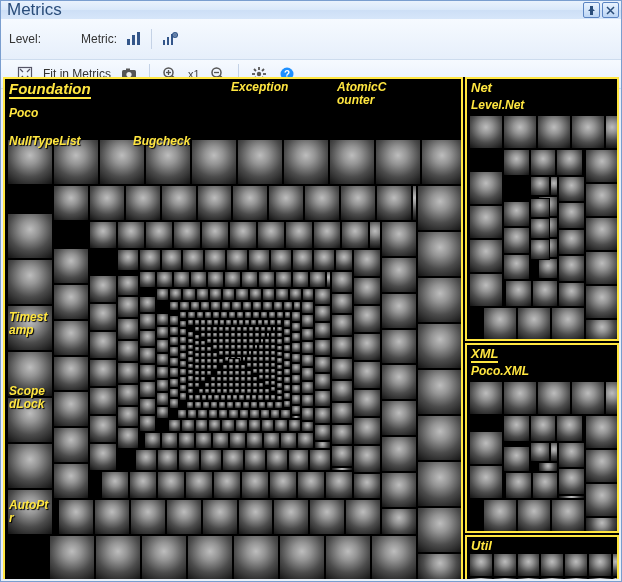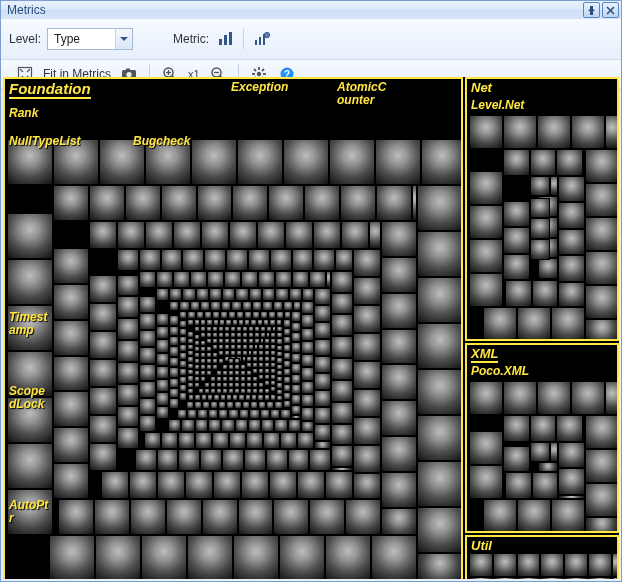--- a/index.html
+++ b/index.html
@@ -1,19 +1,19 @@
 <!DOCTYPE html>
 <html><head>
 <meta charset="utf-8">
 <style>
   html,body{margin:0;padding:0;font-family:"Segoe UI",Tahoma,sans-serif;font-size:12px;background:#e8eef7;color:#222}
   #app{width:622px;height:582px;position:relative;overflow:hidden;border:1px solid #7a9ecf;box-sizing:border-box}
   
   .titlebar{height:18px;display:flex;align-items:center;justify-content:space-between;padding:0 2px;
-    background:linear-gradient(to bottom,#e9f2fd 0%,#d9e8fa 50%,#cddff6 51%,#d6e6fa 100%);color:#2a4d7a;font-size:12px}
+    background:linear-gradient(to bottom,#e9f2fd 0%,#d9e8fa 50%,#cddff6 51%,#d6e6fa 100%);color:#2a4d7a;font-size:17px}
   .titlebar .title{padding-left:4px}
   .titlebar .wbtns{display:flex;gap:2px}
   .winbtn{width:15px;height:14px;border:1px solid #5b84c2;border-radius:2px;display:flex;align-items:center;justify-content:center;
     background:linear-gradient(to bottom,#e9f3ff,#bcd5f4);font-size:9px;color:#2a4d7a;cursor:pointer}
   .winbtn svg{display:block}
   
   .ctrlrow{height:28px;display:flex;align-items:center;gap:6px;padding:6px 8px;
     background:linear-gradient(to bottom,#f6faff 0%,#e6effb 100%);border-bottom:1px solid #cddcee}
   .lbl{color:#333}
   .combo{height:20px;border:1px solid #a5b9d6;background:#fff;display:flex;align-items:center;padding:0 18px 0 6px;position:relative;font-size:12px;min-width:60px}
@@ -55,24 +55,20 @@
       <span class="winbtn">
         <svg width="9" height="9" viewBox="0 0 9 9">
             <path d="M1 1l7 7M8 1L1 8" stroke="#2a4d7a" stroke-width="1.5"></path>
           </svg>
       </span>
     </span>
   </div>
 
   <div class="ctrlrow">
     <span class="lbl">Level:</span>
-    <div class="combo">
-      <span>Type</span>
-      <span class="arrow"></span>
-    </div>
     <span style="width:28px"></span>
     <span class="lbl">Metric:</span>
     <span class="iconbtn">
       <svg width="16" height="16" viewBox="0 0 16 16">
           <rect x="2" y="8" width="3" height="6" fill="#33568a"></rect>
           <rect x="7" y="4" width="3" height="10" fill="#33568a"></rect>
           <rect x="12" y="1" width="3" height="13" fill="#33568a"></rect>
         </svg>
     </span>
     <span class="sep"></span>
@@ -671,21 +667,21 @@
           <div class="cell" style="left: 224.746px; top: 276.746px; width: 6px; height: 6px;"></div>
           <div class="cell" style="left: 230.746px; top: 276.746px; width: 6px; height: 6px;"></div>
           <div class="cell" style="left: 236.746px; top: 276.746px; width: 4.50882px; height: 6px;"></div>
           <div class="cell" style="left: 235.254px; top: 282.746px; width: 6px; height: 2.50882px;"></div>
           <div class="cell" style="left: 229.254px; top: 279.254px; width: 6px; height: 6px;"></div>
           <div class="cell" style="left: 223.254px; top: 279.254px; width: 6px; height: 6px;"></div>
         </div>
         <div class="rname u">Foundation</div>
         <div class="tag" style="left: 226px; top: 2px;">Exception</div>
         <div class="tag" style="left: 332px; top: 2px;">AtomicC<br>ounter</div>
-        <div class="tag" style="left: 4px; top: 28px;">Rank</div>
+        <div class="tag" style="left: 4px; top: 28px;">Poco</div>
         <div class="tag" style="left: 4px; top: 56px;">NullTypeList</div>
         <div class="tag" style="left: 128px; top: 56px;">Bugcheck</div>
         <div class="tag" style="left: 4px; top: 232px;">Timest<br>amp</div>
         <div class="tag" style="left: 4px; top: 306px;">Scope<br>dLock<br><m></m></div>
         <div class="tag" style="left: 4px; top: 420px;">AutoPt<br>r<c></c></div>
       </div>
       <div class="region" style="left: 462px; top: 0px; width: 154px; height: 264px;">
         <div class="cells">
           <div class="cell" style="left: 2px; top: 36px; width: 34px; height: 34px;"></div>
           <div class="cell" style="left: 36px; top: 36px; width: 34px; height: 34px;"></div>

